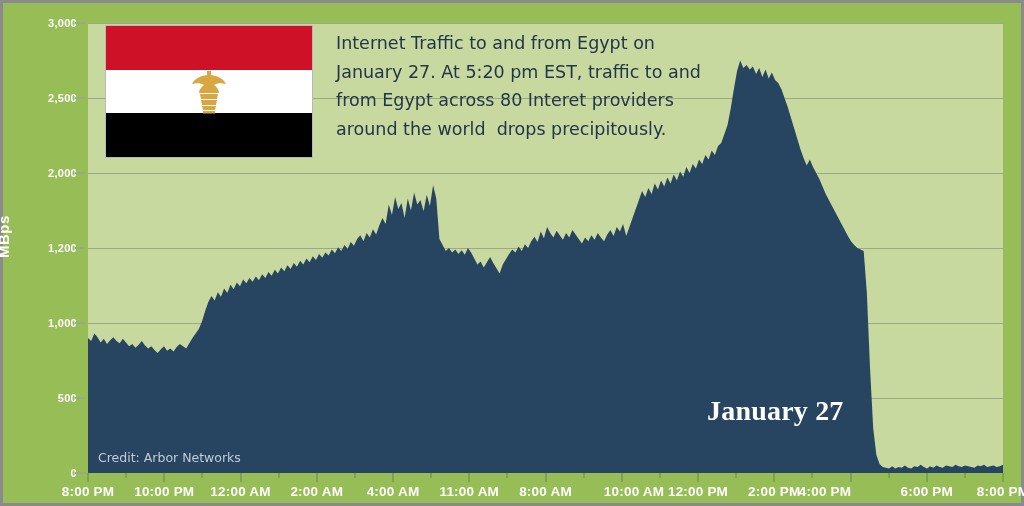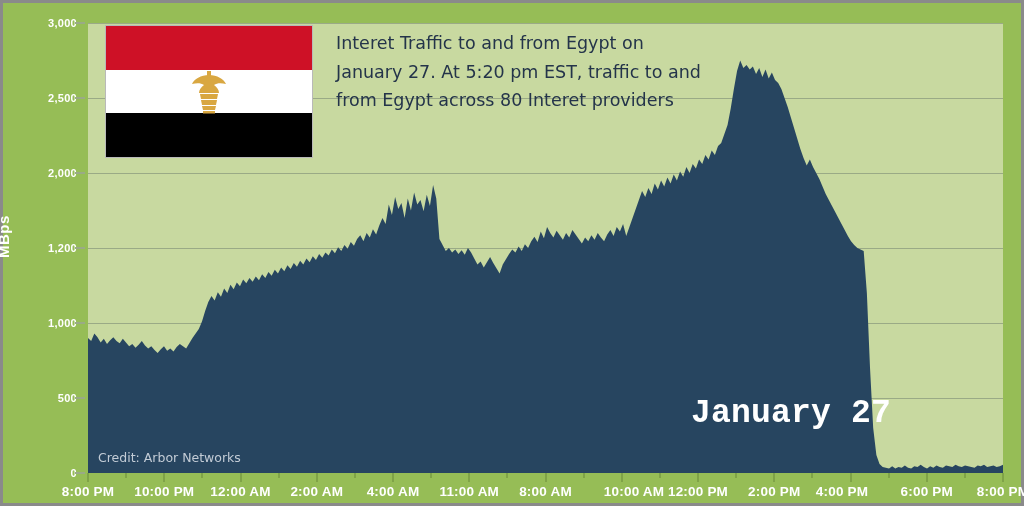--- a/index.html
+++ b/index.html
@@ -85,23 +85,23 @@
   #annotation{
     position:absolute;left:333px;top:26px;width:400px;
     color:#24344a;
     font-size:17.5px;
     line-height:28.5px;
     font-family:"DejaVu Sans", sans-serif;
   }
   #annotation div{white-space:pre;}
   
   #date-label{
-    position:absolute;left:688px;top:392px;
-    color:#ffffff;font-size:33px;font-weight:bold;letter-spacing:.2px;
-    font-family:Liberation Mono, monospace;
+    position:absolute;left:704px;top:392px;
+    color:#ffffff;font-size:28px;font-weight:bold;letter-spacing:.2px;
+    font-family:Liberation Serif, serif;
   }
   #credit{
     position:absolute;left:95px;top:447px;
     color:#c3ccd6;font-size:12.5px;
     font-family:"DejaVu Sans", sans-serif;
   }
 </style>
 </head>
 <body>
 
@@ -137,23 +137,24 @@
         <path d="M18 5 C10 5 3 9 1 14 C6 13 10 13 13 15 C10 17 8 20 8 23 L28 23 C28 20 26 17 23 15 C26 13 30 13 35 14 C33 9 26 5 18 5 Z"></path>
         <path d="M9 24 L27 24 L26 29 L10 29 Z"></path>
         <path d="M10 30 L26 30 L25 35 L11 35 Z"></path>
         <path d="M11 36 L25 36 L24 40 L12 40 Z"></path>
         <rect x="12" y="41" width="12" height="2.5"></rect>
       </g>
     </svg>
   </div>
 
   <div id="annotation">
-    <div>Interet Traffic to and from Egypt on</div>
+    <div>Internet Traffic to and from Egypt on</div>
     <div>January 27. At 5:20 pm EST, traffic to and</div>
     <div>from Egypt across 80 Interet providers</div>
+    <div>around the world  drops precipitously.</div>
   </div>
 
   <div id="date-label">January 27</div>
   <div id="credit">Credit: Arbor Networks</div>
 
 <div class="ytick-label" style="top: 470px;">0</div>
     <div class="ytick-mark" style="top: 470px;"></div>
     <div class="ytick-label" style="top: 395px;">500</div>
     <div class="ytick-mark" style="top: 395px;"></div>
     <div class="ytick-label" style="top: 320px;">1,000</div>
@@ -190,20 +191,20 @@
     <div class="xtick-mark" style="left: 617.75px;"></div>
     <div class="xtick-label" style="left: 631px;">10:00 AM</div>
     <div class="xtick-minor" style="left: 655.875px;"></div>
     <div class="xtick-mark" style="left: 694px;"></div>
     <div class="xtick-label" style="left: 695px;">12:00 PM</div>
     <div class="xtick-minor" style="left: 732.125px;"></div>
     <div class="xtick-mark" style="left: 770.25px;"></div>
     <div class="xtick-label" style="left: 771.25px;">2:00 PM</div>
     <div class="xtick-minor" style="left: 808.375px;"></div>
     <div class="xtick-mark" style="left: 846.5px;"></div>
-    <div class="xtick-label" style="left: 839px;">4:00 PM</div>
+    <div class="xtick-label" style="left: 822px;">4:00 PM</div>
     <div class="xtick-minor" style="left: 884.625px;"></div>
     <div class="xtick-mark" style="left: 922.75px;"></div>
     <div class="xtick-label" style="left: 923.75px;">6:00 PM</div>
     <div class="xtick-minor" style="left: 960.875px;"></div>
     <div class="xtick-mark" style="left: 999px;"></div>
     <div class="xtick-label" style="left: 1000px;">8:00 PM</div>
   </div>
 
 </body></html>

